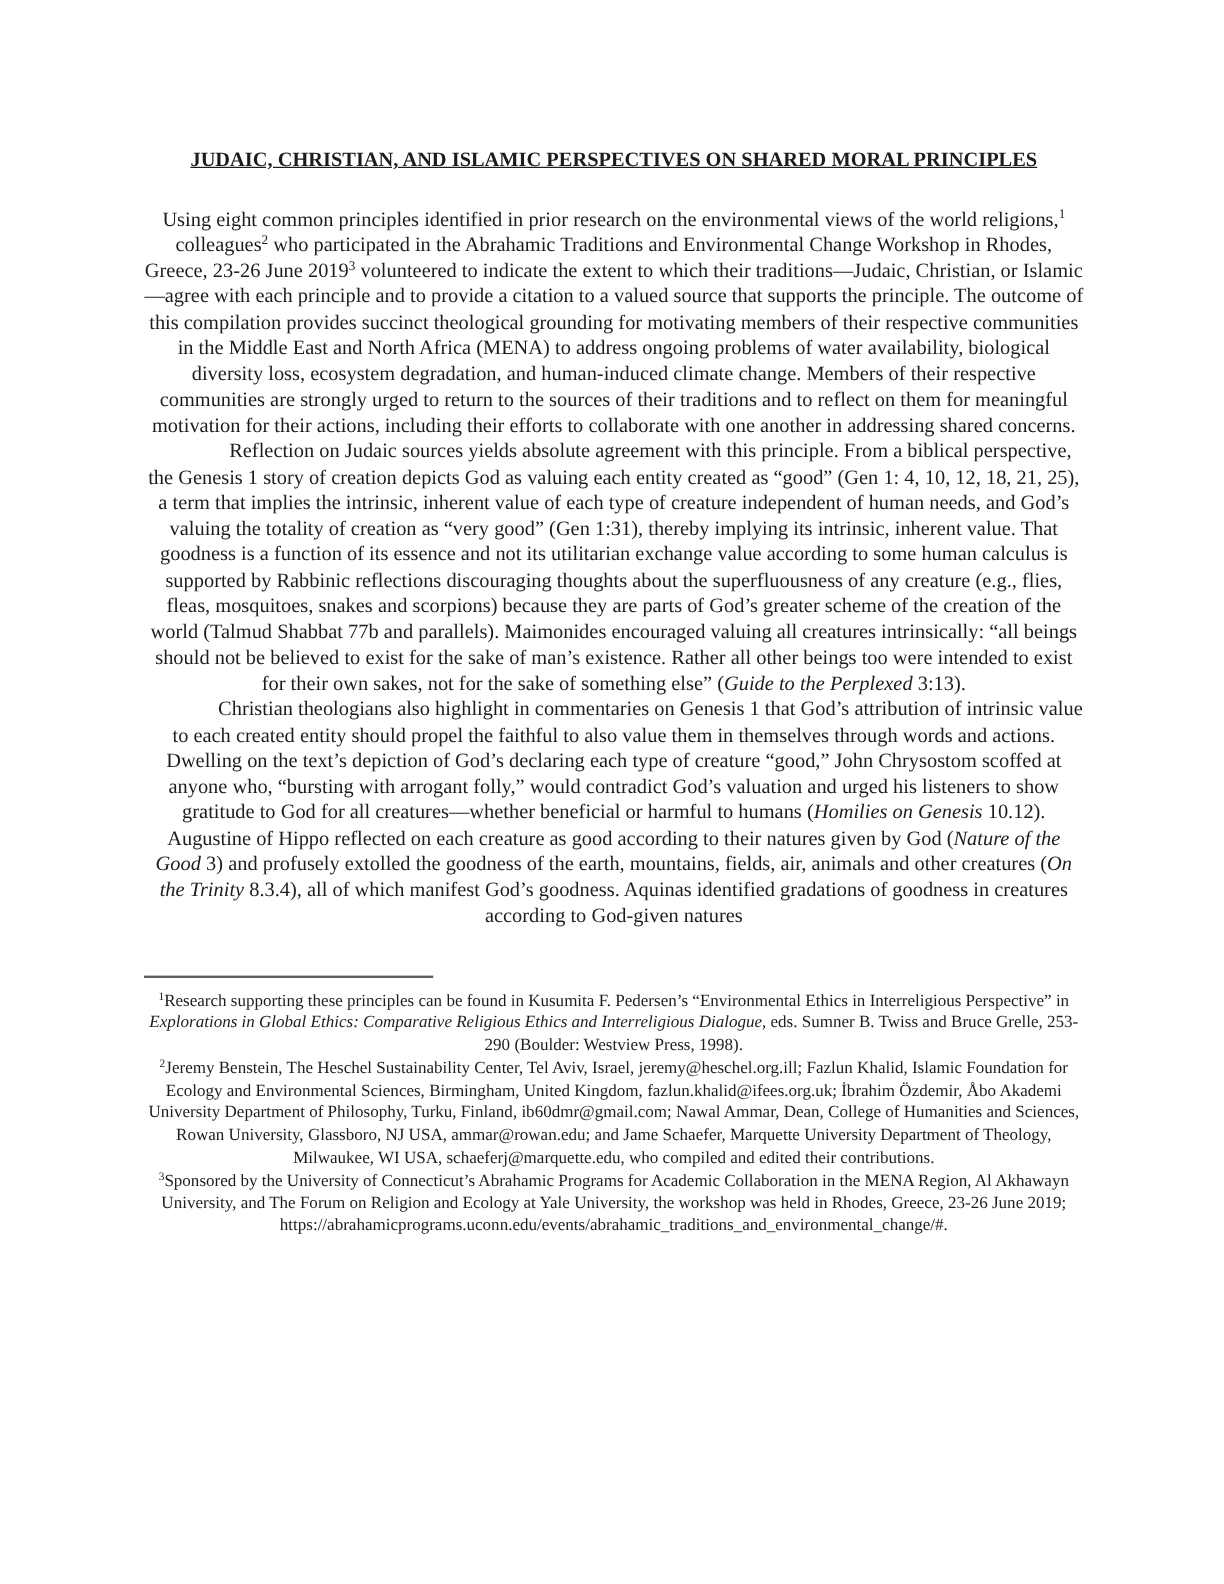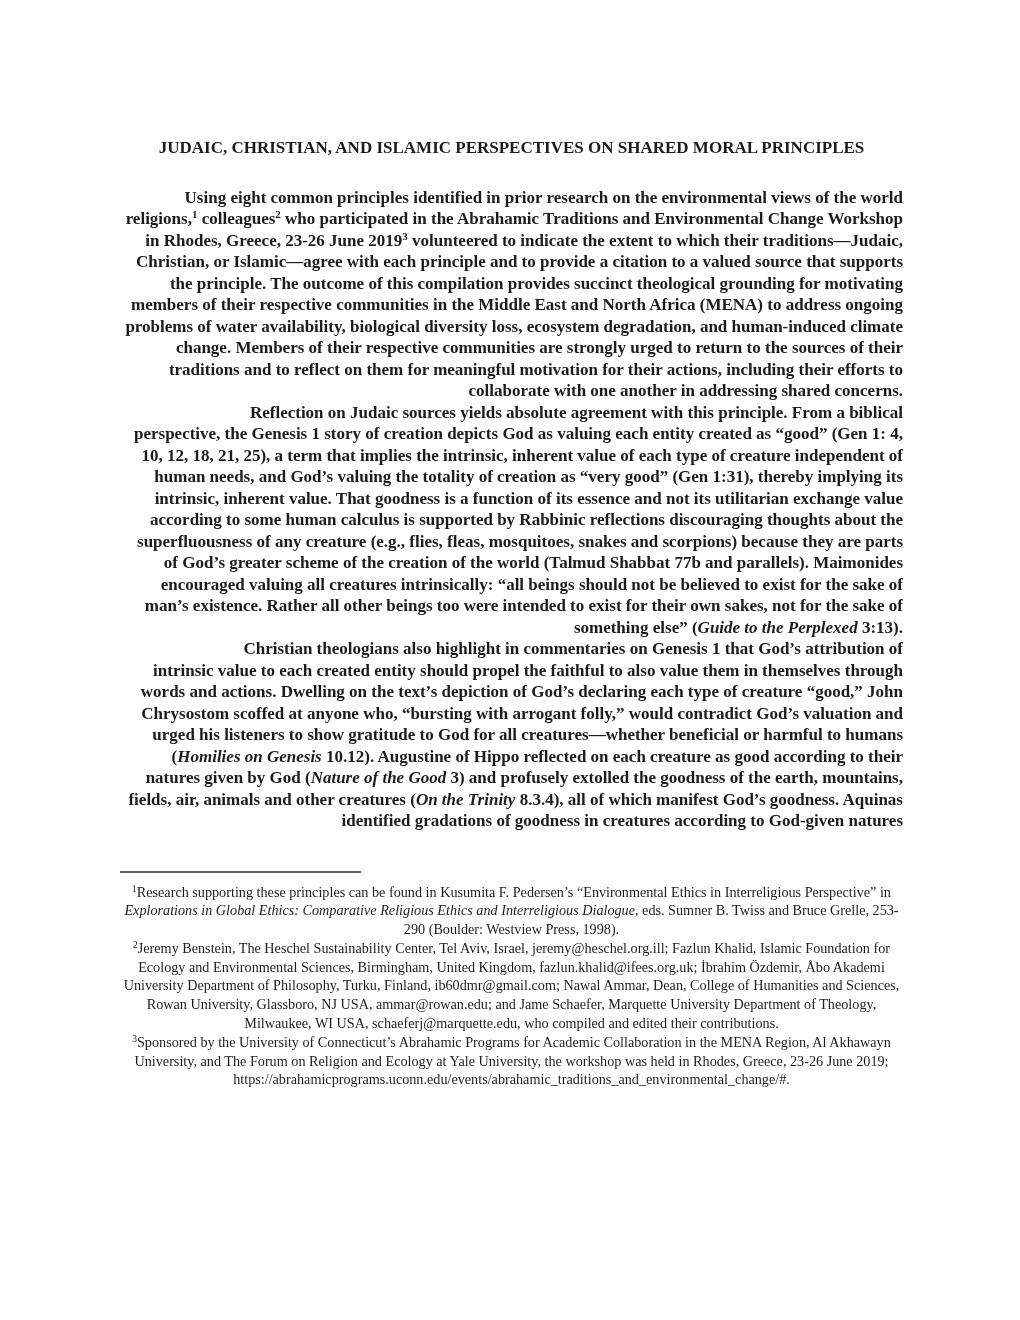--- a/index.html
+++ b/index.html
@@ -18,22 +18,22 @@
     font-size: 17px;
     line-height: 21.5px;
     padding: 121px 117px 0 120px;
     overflow: hidden;
   }
   .doc-header {
     text-align: center;
     font-weight: 700;
     margin: 0 0 28px 0;
   }
-  .doc-header p { margin: 16px; }
-  p.body-para { margin: 0; text-align: right; font-weight: bold; }
+  .doc-header p { margin: 1px; text-decoration: underline; }
+  p.body-para { margin: 0; text-align: center; }
   p.space-before { margin-top: 21.5px; }
   p.first-indent { text-indent: 61px; }
   sup.fnref {
     font-size: 11px;
     line-height: 0;
     position: relative;
     top: -6px;
     vertical-align: baseline;
   }
   .statement {

